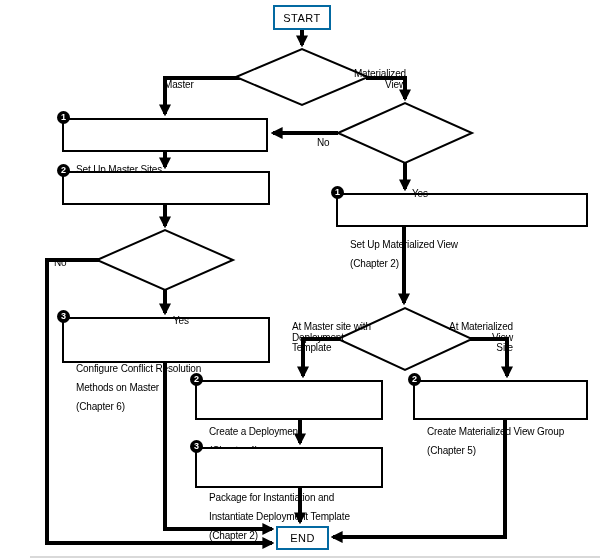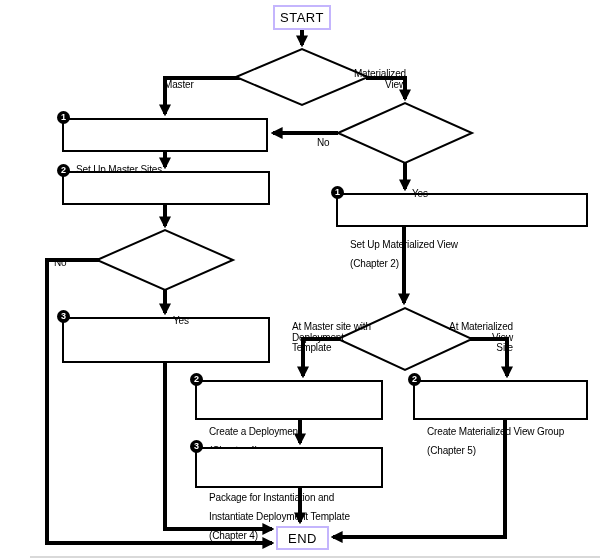--- a/index.html
+++ b/index.html
@@ -11,23 +11,23 @@
   .box{
     position:absolute;z-index:2;background:#fff;border:2px solid #000;
     box-sizing:border-box;
   }
   .box-label{
     white-space:pre-line;font-size:10px;line-height:19px;letter-spacing:-0.15px;
     padding:4px 4px 0 12px;
     margin-top:36px;
   }
   .terminal{
-    position:absolute;z-index:2;background:#fff;border:2px solid #c4b5fd;
+    position:absolute;z-index:2;background:#fff;border:2px solid #0369a1;
     box-sizing:border-box;display:flex;align-items:center;justify-content:center;
-    font-size:13px;letter-spacing:0.5px;
+    font-size:11px;letter-spacing:0.5px;
   }
   .badge{
     position:absolute;z-index:4;width:13px;height:13px;border-radius:50%;
     background:#000;color:#fff;font-size:9px;font-weight:bold;line-height:13px;
     text-align:center;left:-7px;top:-9px;
   }
   .diamond-label{
     position:absolute;z-index:3;white-space:pre-line;text-align:center;
     font-size:9.5px;line-height:10.5px;letter-spacing:-0.15px;
   }
@@ -84,39 +84,42 @@
     <div class="box-label">Set Up Master Sites
 (Chapter 2)</div>
   </div>
 
   <div class="box" style="left:62px;top:171px;width:208px;height:34px;">
     <span class="badge">2</span>
   </div>
 
   <div class="box" style="left:62px;top:317px;width:208px;height:46px;">
     <span class="badge">3</span>
+    <div class="box-label">Configure Conflict Resolution
+Methods on Master
+(Chapter 6)</div>
   </div>
 
   <div class="box" style="left:336px;top:193px;width:252px;height:34px;">
     <span class="badge">1</span>
     <div class="box-label">Set Up Materialized View
 (Chapter 2)</div>
   </div>
 
   <div class="box" style="left:195px;top:380px;width:188px;height:40px;">
     <span class="badge">2</span>
     <div class="box-label">Create a Deployment
 (Chapter 4)</div>
   </div>
 
   <div class="box" style="left:195px;top:447px;width:188px;height:41px;">
     <span class="badge">3</span>
     <div class="box-label" style="padding-top:3px;">Package for Instantiation and
 Instantiate Deployment Template
-(Chapter 4)</div>
+(Chapter 2)</div>
   </div>
 
   <div class="box" style="left:413px;top:380px;width:175px;height:40px;">
     <span class="badge">2</span>
     <div class="box-label">Create Materialized View Group
 (Chapter 5)</div>
   </div>
 
 
   <div class="edge-label" style="left:164px;top:56px;">Master</div>

